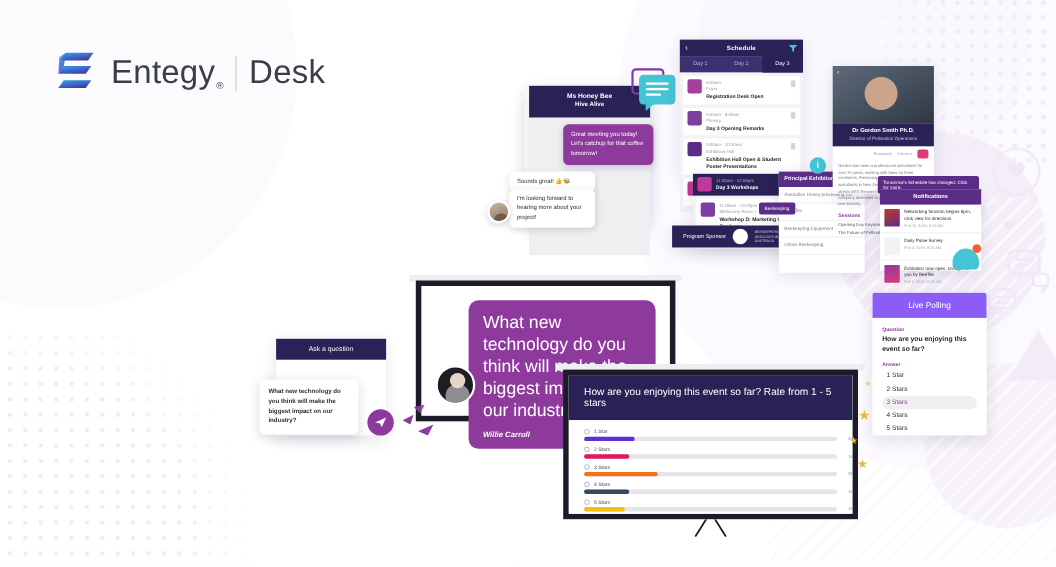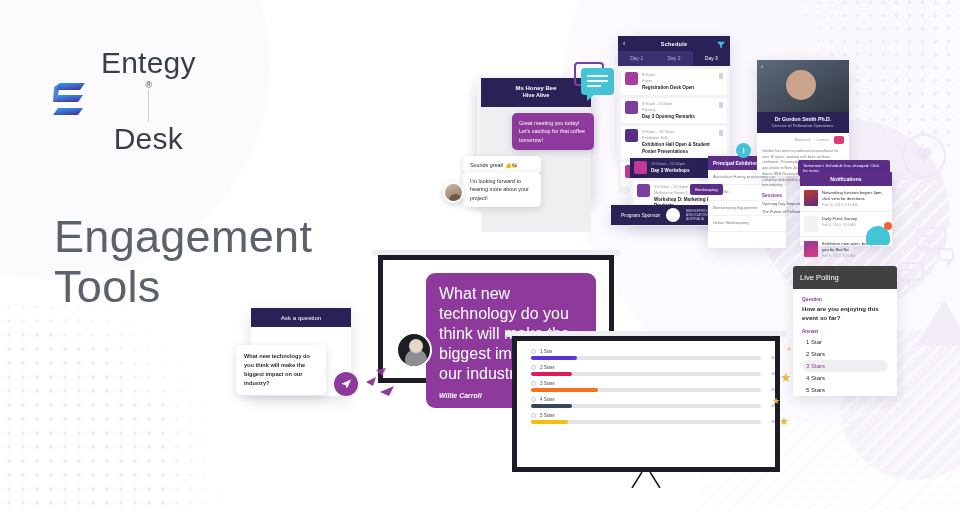--- a/index.html
+++ b/index.html
@@ -63,21 +63,21 @@
   }
   .bubble-o i{position:absolute;left:5px;height:2px;background:#efe8f7;border-radius:2px;}
   .tri-o{
     position:absolute;width:0;height:0;border-left:28px solid transparent;
     border-right:28px solid transparent;border-bottom:46px solid #f2ecf9;
   }
 
   
   .logo-wrap { position:absolute; left:52px; top:46px; display:flex; align-items:center; gap:13px; }
   .logo-mark { width:36px; height:40px; }
-  .logo-text { font-size:30px; color:#3a3f47; font-weight:400; letter-spacing:.2px; display:flex; align-items:center;flex-direction:column; }
+  .logo-text { font-size:30px; color:#3a3f47; font-weight:400; letter-spacing:.2px; display:flex; align-items:flex-end; }
   .reg { font-size:9px; vertical-align:super; color:#3a3f47; margin-left:1px; }
   .logo-div { width:1px; height:32px; background:#c9ccd2; margin:0 11px; }
 
   
   .headline {
     position:absolute; left:54px; top:212px;
     font-size:45px; line-height:1.12; color:#5c626c; font-weight:300;
     letter-spacing:.3px;
   }
 
@@ -222,21 +222,21 @@
     box-shadow:0 3px 10px rgba(40,30,70,.16);
   }
   .send-badge{
     position:absolute;left:334px;top:372px;width:24px;height:24px;border-radius:50%;
     background:#8e3a9c;display:flex;align-items:center;justify-content:center;
   }
   .send-ticks{position:absolute;left:364px;top:368px;width:36px;height:28px;}
 
   
   #livepoll { left:793px; top:266px; width:104px; height:130px; border-radius:3px; overflow:hidden; }
-  .lp-head{background:#404040;color:#fff;font-size:7.6px;padding:7px;}
+  .lp-head{background:#8b5cf6;color:#fff;text-align:center;font-size:7.6px;padding:7px;}
   .lp-body{padding:8px 9px;}
   .lp-k{font-size:4.6px;color:#8e3a9c;font-weight:700;margin-bottom:2px;}
   .lp-q{font-size:6.2px;color:#1f1f26;font-weight:700;line-height:1.5;margin-bottom:6px;}
   .lp-opt{font-size:6px;color:#2c2c33;padding:3px 4px;border-radius:9px;}
   .lp-opt.sel{background:#f0f0f3;color:#8e3a9c;}
   .star-g{color:#e8b93a;font-size:13px;position:absolute;}
 </style>
 </head>
 <body>
 
@@ -283,24 +283,20 @@
       <path fill="url(#lg)" d="M2 6 L8 2 L6 14 L1 21 Z" opacity=".85"></path>
     </svg>
     <div class="logo-text">
       <span>Entegy</span>
         <span class="reg">®</span>
       <span class="logo-div"></span>
       <span>Desk</span>
     </div>
   </div>
 
-  <div class="headline">
-    <div>Engagement</div>
-    <div>Tools</div>
-  </div>
 
   <div class="card" id="chatCard"></div>
   <div class="card" id="chatCard2">
     <div class="chat-head">
       <div class="n1">Ms Honey Bee</div>
       <div class="n2">Hive Alive</div>
     </div>
     <div class="chat-body"></div>
   </div>
   <div class="bubble-purple">Great meeting you today! Let's catchup for that coffee tomorrow!</div>
@@ -462,20 +458,21 @@
   </div>
   <div class="q-box">
     <div class="q">What new technology do you think will make the biggest impact on our industry?</div>
     <div class="who">Willie Carroll</div>
   </div>
   <div class="q-avatar"></div>
 
   <div class="proj-rail" id="proj2rail"></div>
   <div class="proj" id="proj2">
     <div class="proj-in">
+      <div class="poll-head">How are you enjoying this event so far? Rate from 1 - 5 stars</div>
       <div class="poll-body">
         <div class="poll-row">
           <div class="poll-lbl">
             <span class="poll-radio"></span>
             <span>1 Star</span>
           </div>
           <div class="poll-track">
             <div class="poll-fill" id="f0" style="width: 20%; background: rgb(91, 50, 214);"></div>
             <span class="poll-pct">20%</span>
           </div>

